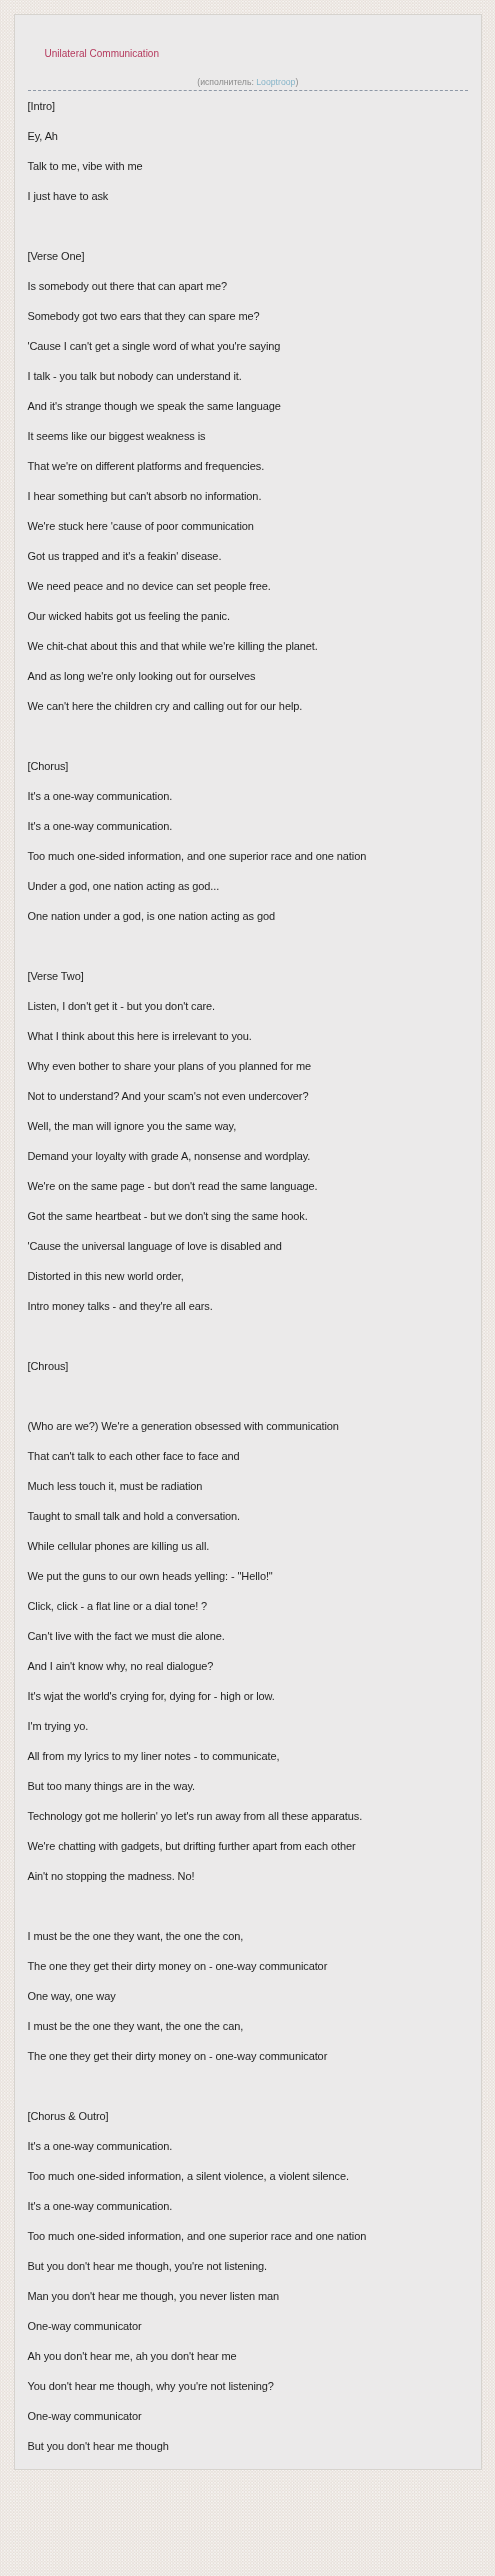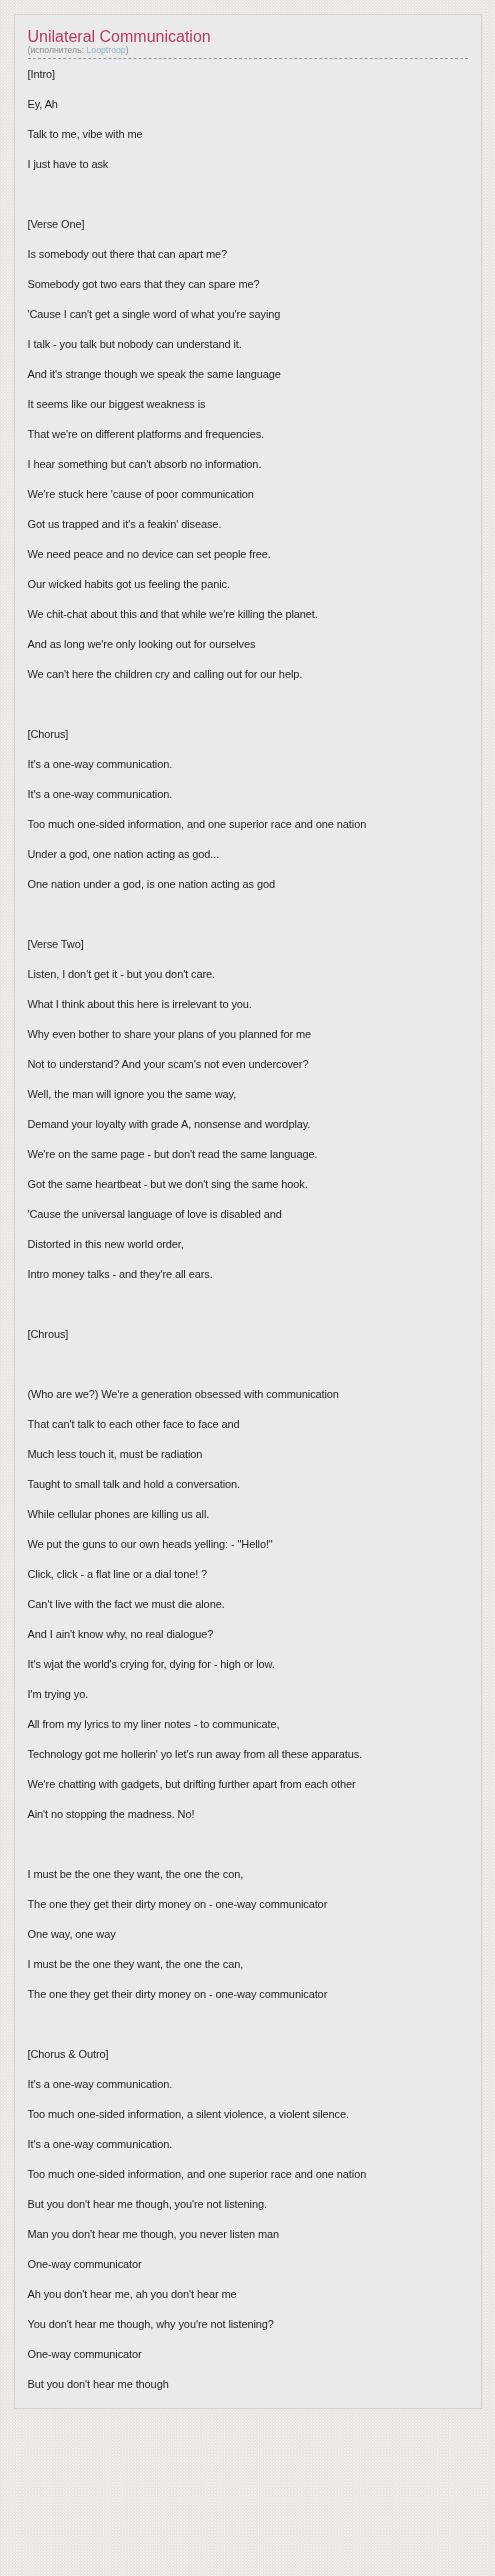--- a/index.html
+++ b/index.html
@@ -21,34 +21,35 @@
   }
   .card {
     box-sizing: border-box;
     width: 468px;
     margin: 13.6px auto 0 auto;
     background: #ebeaea;
     border: 0.6px solid #d6d3ce;
     padding: 14.2px 12.4px 8.7px 13px;
   }
   .page-title {
-    margin: 0;
-    font-size: 16px;
+    margin: 17px;
+    font-size: 10px;
     line-height: 15px;
     font-weight: 500;
     color: #b53a5e;
     letter-spacing: 0;
   }
   .artist-line {
     margin-top: 2.5px;
     font-size: 8.7px;
     line-height: 9.3px;
     color: #8a8a8a;
     padding-bottom: 2.5px;
     border-bottom: 0.6px dashed #8e98a6;
+    text-align: center;
   }
   .artist-link {
     color: #86b5c9;
     text-decoration: none;
     cursor: pointer;
   }
   .lyrics {
     margin: 0;
   }
   .lyrics .line {
@@ -121,20 +122,21 @@
       <div class="line">Much less touch it, must be radiation</div>
       <div class="line">Taught to small talk and hold a conversation.</div>
       <div class="line">While cellular phones are killing us all.</div>
       <div class="line">We put the guns to our own heads yelling: - "Hello!"</div>
       <div class="line">Click, click - a flat line or a dial tone! ?</div>
       <div class="line">Can't live with the fact we must die alone.</div>
       <div class="line">And I ain't know why, no real dialogue?</div>
       <div class="line">It's wjat the world's crying for, dying for - high or low.</div>
       <div class="line">I'm trying yo.</div>
       <div class="line">All from my lyrics to my liner notes - to communicate,</div>
+      <div class="line">But too many things are in the way.</div>
       <div class="line">Technology got me hollerin' yo let's run away from all these apparatus.</div>
       <div class="line">We're chatting with gadgets, but drifting further apart from each other</div>
       <div class="line">Ain't no stopping the madness. No!</div>
       <div class="line"></div>
       <div class="line">I must be the one they want, the one the con,</div>
       <div class="line">The one they get their dirty money on - one-way communicator</div>
       <div class="line">One way, one way</div>
       <div class="line">I must be the one they want, the one the can,</div>
       <div class="line">The one they get their dirty money on - one-way communicator</div>
       <div class="line"></div>

